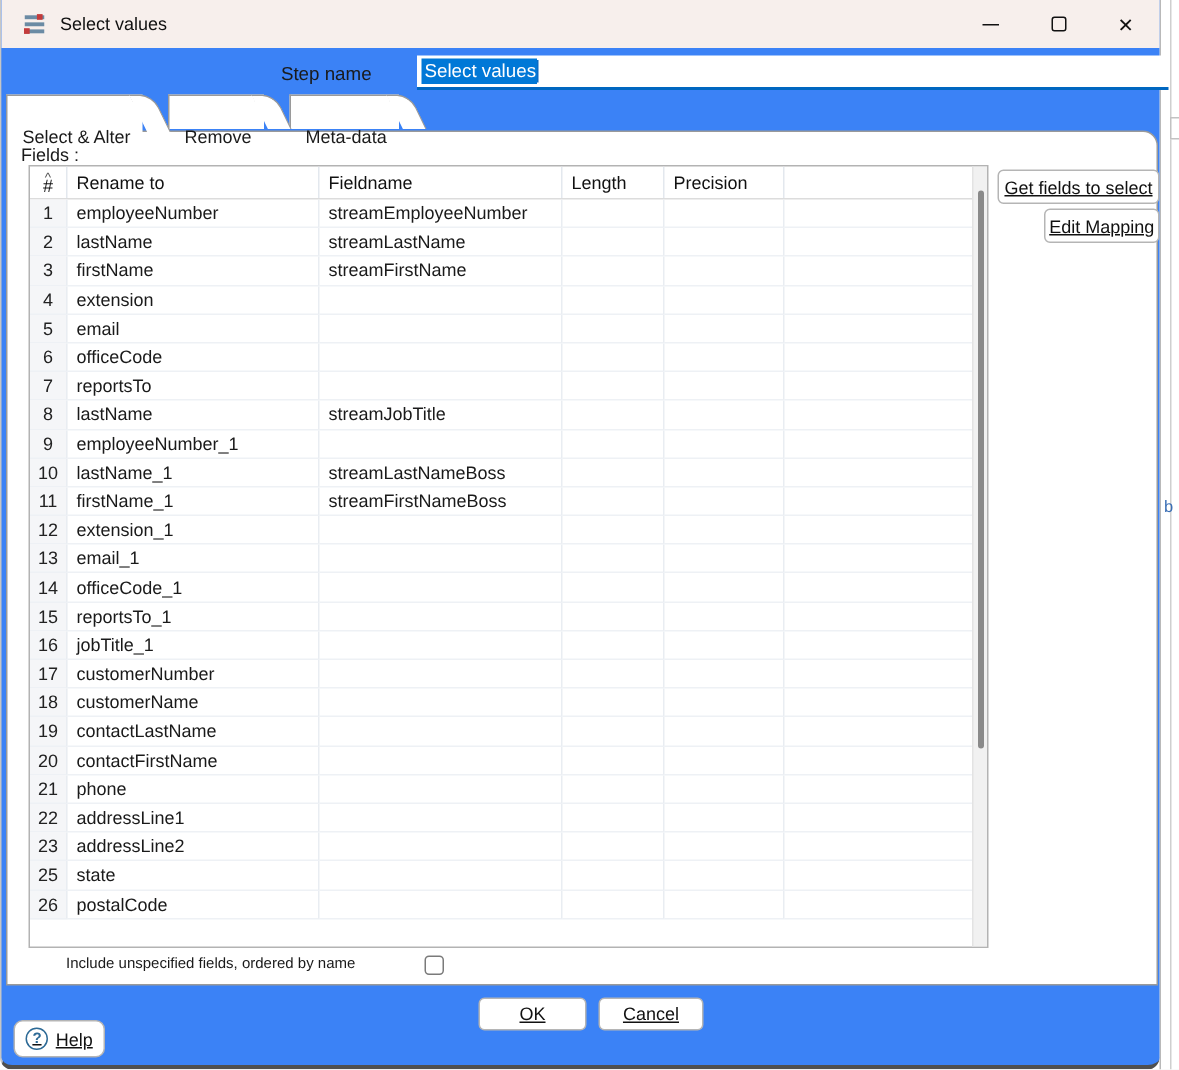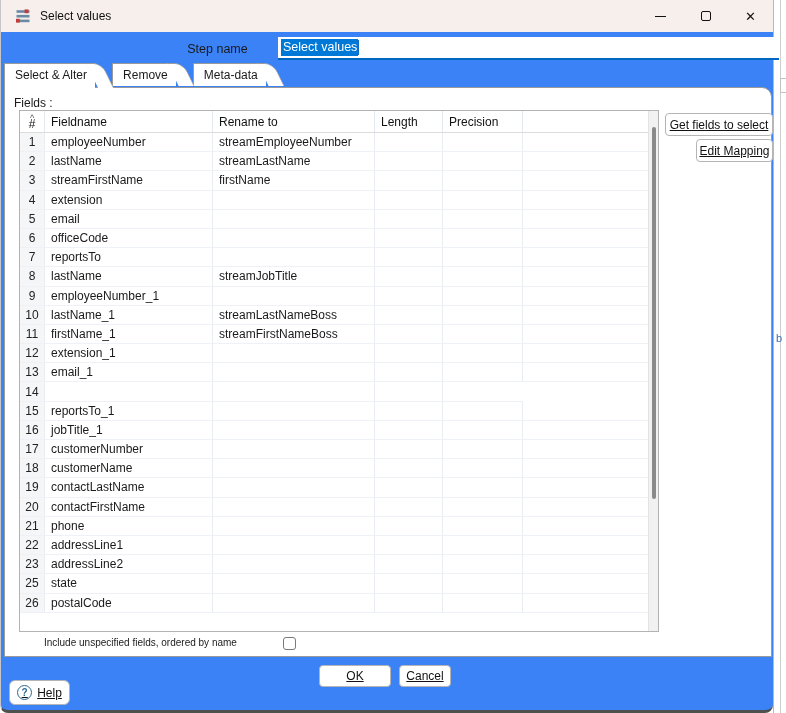--- a/index.html
+++ b/index.html
@@ -30,21 +30,21 @@
   
   .step-label { position:absolute; left:165px; top:42px; width:103px; text-align:center; font-size:12.5px; }
   .step-input { position:absolute; left:277px; top:37px; width:501px; height:23px; background:#fff;
                 border-bottom:2px solid #0067c0; display:flex; align-items:center; padding-left:3px; }
   .step-selection { background:#0078d7; color:#fff; font-size:12.5px; padding:1px 1px 2px 2px; }
   .caret { display:inline-block; width:1px; height:15px; background:#0a6ac4; margin-left:0; vertical-align:middle; }
 
   
   .tabstrip { position:absolute; left:3px; top:63px; height:25px; display:flex; z-index:5; }
   .tab { position:relative; height:23px; line-height:22px; background:#fff; border-top:1px solid #9a9a9a;
-         border-left:1px solid #9a9a9a; padding:0 8px 0 10px; margin-right:17px; font-size:12px; cursor:default; }
+         border-left:1px solid #9a9a9a; padding:16px 8px 0 10px; margin-right:17px; font-size:12px; cursor:default; }
   .tab::after { content:""; position:absolute; top:-1px; right:-13px; width:15px; height:100%;
                 background:#fff; border-top:1px solid #9a9a9a; border-right:1px solid #9a9a9a;
                 transform:skewX(26deg); border-top-right-radius:9px; }
   .tab.active { height:25px; z-index:3; }
   .tab.active::after { height:24px; }
   .tab.t2 { z-index:2; }
   .tab.t3 { z-index:1; }
 
   
   .panel { position:absolute; left:3px; top:87px; width:768px; height:570px; background:#fff;
@@ -73,21 +73,21 @@
          font-family:"Liberation Sans", sans-serif; display:flex; align-items:center; justify-content:center; cursor:default; color:#111;text-decoration:underline; }
   .side-btn1 { position:absolute; left:660px; top:25px; width:108px; height:23px; }
   .side-btn2 { position:absolute; left:691px; top:51px; width:77px; height:23px; }
 
   
   .chk-label { position:absolute; left:39px; top:549px; font-size:10px; }
   .chk-box { position:absolute; left:278px; top:549px; width:13px; height:13px; border:1px solid #7a7a7a; border-radius:3px; background:#fff; }
 
   
   .ok-btn { position:absolute; left:318px; top:665px; width:72px; height:22px; }
-  .cancel-btn { position:absolute; left:398px; top:665px; width:52px; height:22px; }
+  .cancel-btn { position:absolute; left:398px; top:665px; width:70px; height:22px; }
   .help-btn { position:absolute; left:8px; top:680px; width:61px; height:25px; border-radius:6px; gap:5px; }
   .help-circle { width:15px; height:15px; border:1.6px solid #2d6a96; border-radius:50%; color:#2d6a96;
                  font-size:10px; font-weight:bold; display:flex; align-items:center; justify-content:center; }
 </style>
 </head>
 <body>
 
 <div id="stage">
 
   <div class="bg-strip">
@@ -134,22 +134,22 @@
 
     <div class="panel">
       <div class="fields-label">Fields :</div>
 
       <div class="ftable">
         <div class="thead">
           <div class="hc hnum">
             <span class="sort-caret">^</span>
             <span>#</span>
           </div>
+          <div class="hc">Rename to</div>
           <div class="hc">Fieldname</div>
-          <div class="hc">Rename to</div>
           <div class="hc">Length</div>
           <div class="hc">Precision</div>
           <div class="hc"></div>
         </div>
         <div class="tbody" id="table-body">
             <div class="trow">
               <div class="tc cnum">1</div>
               <div class="tc cfield">employeeNumber</div>
               <div class="tc crename">streamEmployeeNumber</div>
               <div class="tc clen"></div>
@@ -159,22 +159,22 @@
             <div class="trow">
               <div class="tc cnum">2</div>
               <div class="tc cfield">lastName</div>
               <div class="tc crename">streamLastName</div>
               <div class="tc clen"></div>
               <div class="tc cprec"></div>
               <div class="tc cfill"></div>
             </div>
             <div class="trow">
               <div class="tc cnum">3</div>
+              <div class="tc cfield">firstName</div>
               <div class="tc crename">streamFirstName</div>
-              <div class="tc cfield">firstName</div>
               <div class="tc clen"></div>
               <div class="tc cprec"></div>
               <div class="tc cfill"></div>
             </div>
             <div class="trow">
               <div class="tc cnum">4</div>
               <div class="tc cfield">extension</div>
               <div class="tc crename"></div>
               <div class="tc clen"></div>
               <div class="tc cprec"></div>
@@ -247,20 +247,21 @@
             <div class="trow">
               <div class="tc cnum">13</div>
               <div class="tc cfield">email_1</div>
               <div class="tc crename"></div>
               <div class="tc clen"></div>
               <div class="tc cprec"></div>
               <div class="tc cfill"></div>
             </div>
             <div class="trow">
               <div class="tc cnum">14</div>
+              <div class="tc cfield">officeCode_1</div>
               <div class="tc crename"></div>
               <div class="tc clen"></div>
               <div class="tc cprec"></div>
               <div class="tc cfill"></div>
             </div>
             <div class="trow">
               <div class="tc cnum">15</div>
               <div class="tc cfield">reportsTo_1</div>
               <div class="tc crename"></div>
               <div class="tc clen"></div>

